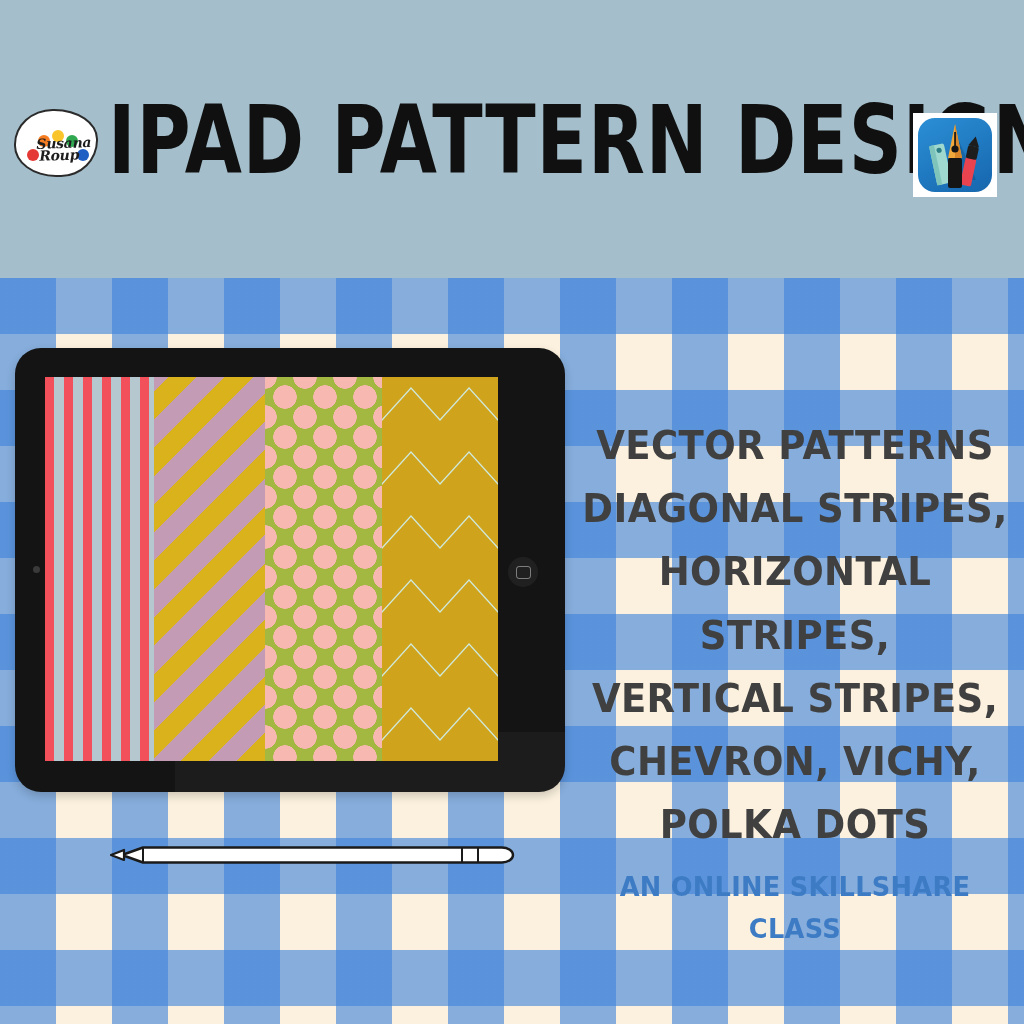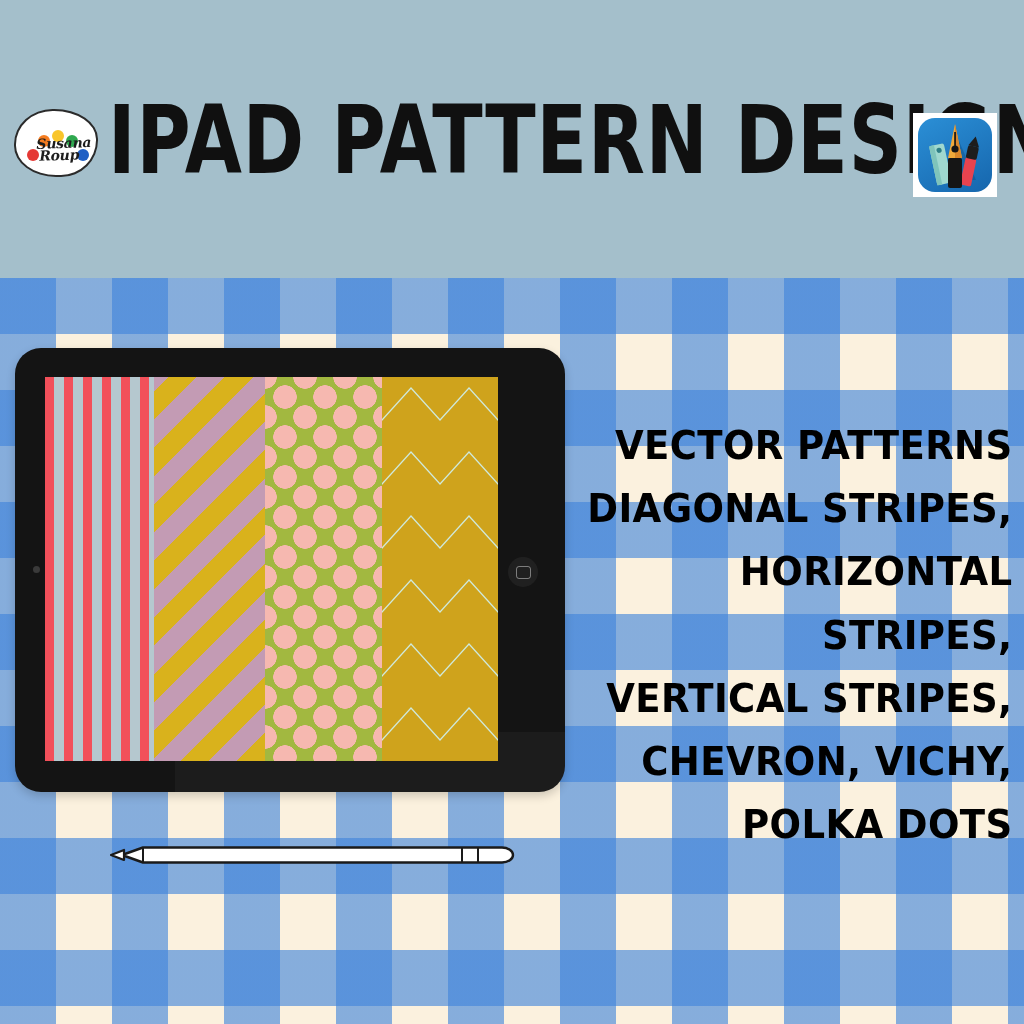--- a/index.html
+++ b/index.html
@@ -224,25 +224,25 @@
     width: 428px;
     height: 30px;
   }
 
   
   .features {
     position: absolute;
     left: 566px;
     top: 414px;
     width: 458px;
-    text-align: right;
+    text-align: center;
     font-family: "DejaVu Sans", sans-serif;
     font-size: 39px;
     font-weight: bold;
-    color: #000000;
+    color: #404040;
     line-height: 1.62;
     letter-spacing: 0.4px;
   }
   .features .fline {
     display: block;
     transform: scaleX(0.95);
   }
 
   .subtitle {
     position: absolute;
@@ -378,14 +378,18 @@
 
   <div class="features">
     <span class="fline">VECTOR PATTERNS</span>
     <span class="fline">DIAGONAL STRIPES,</span>
     <span class="fline">HORIZONTAL STRIPES,</span>
     <span class="fline">VERTICAL STRIPES,</span>
     <span class="fline">CHEVRON, VICHY,</span>
     <span class="fline">POLKA DOTS</span>
   </div>
 
+  <div class="subtitle">
+    <span class="sline">AN ONLINE SKILLSHARE</span>
+    <span class="sline">CLASS</span>
+  </div>
 
 </div>
 
 </body></html>

